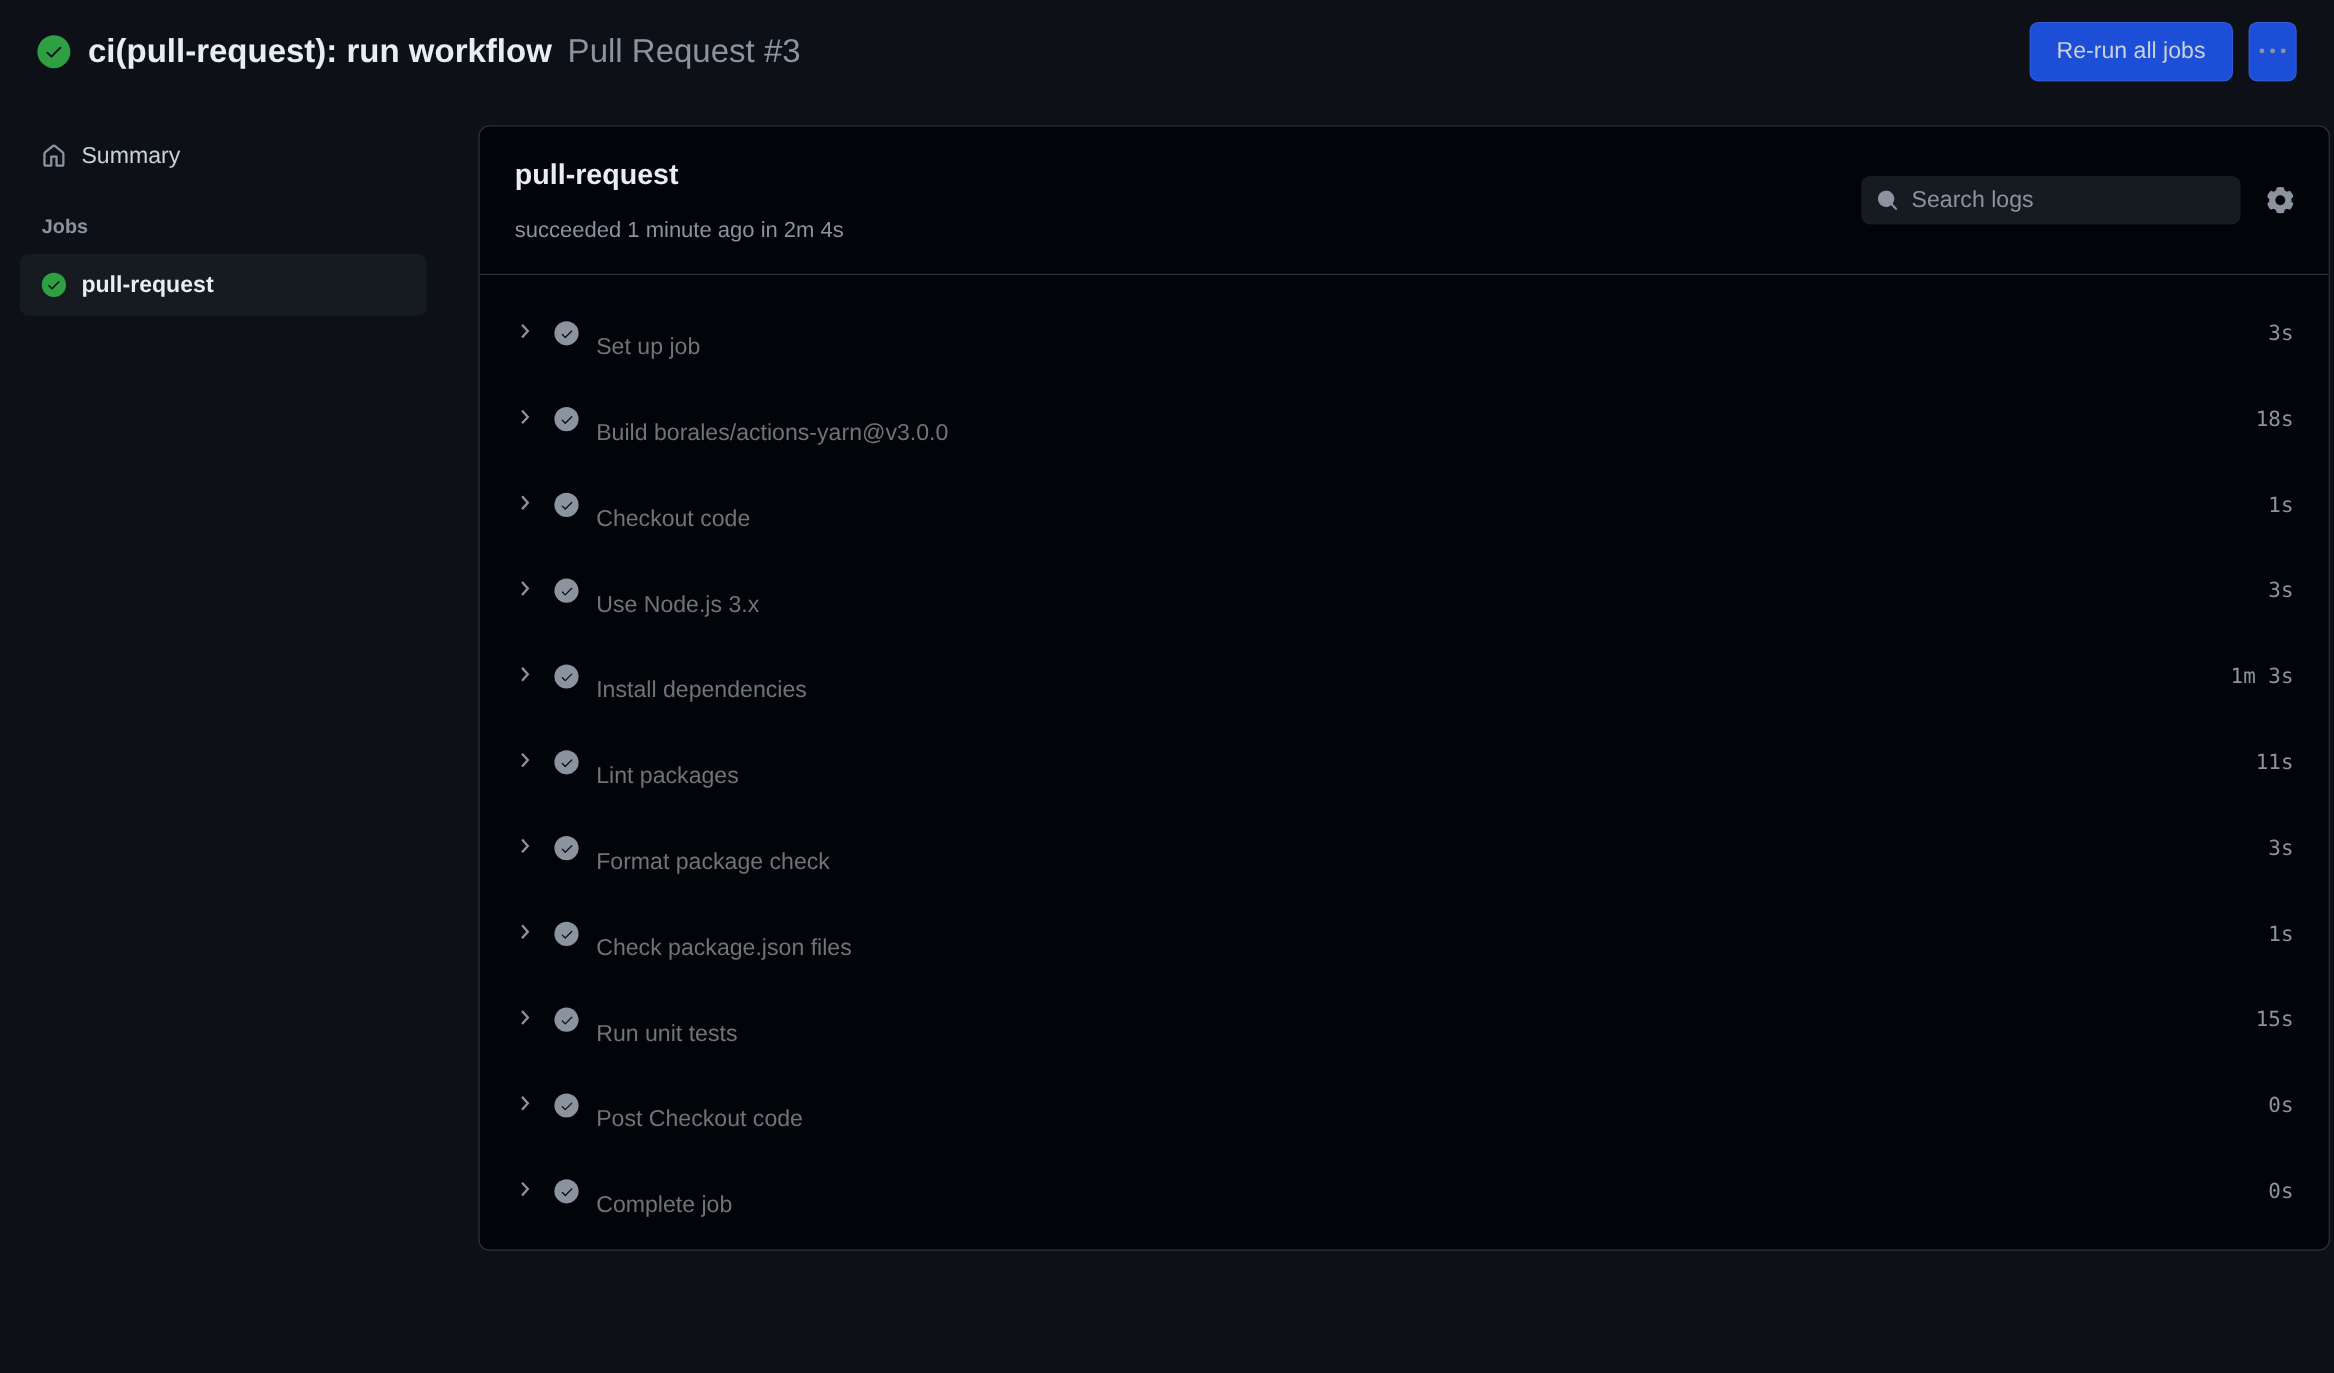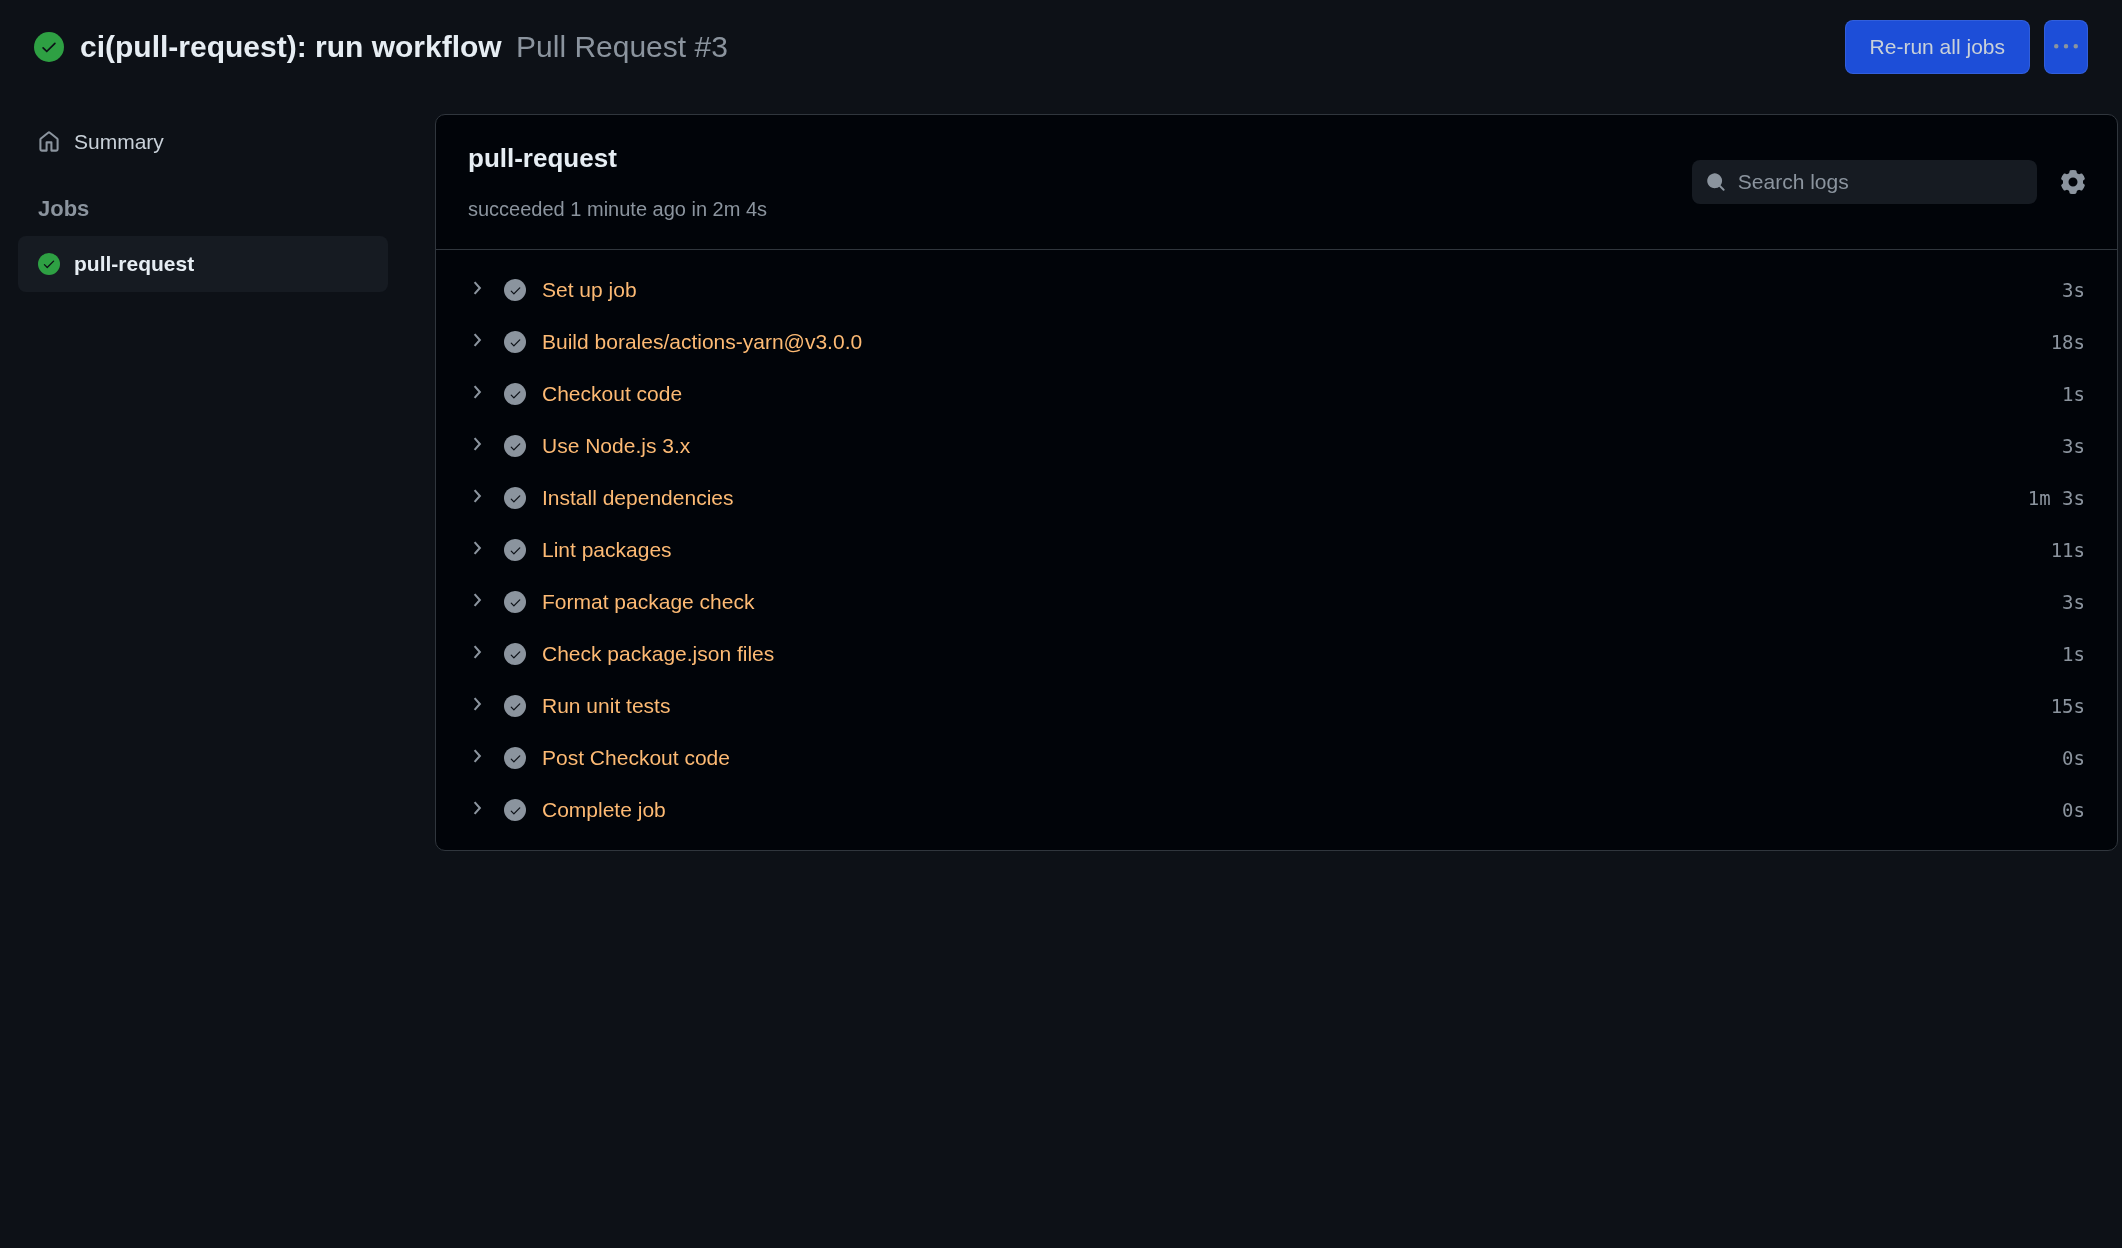--- a/index.html
+++ b/index.html
@@ -66,21 +66,21 @@
       display: flex;
       align-items: center;
       padding: 16px 20px;
       border-radius: 8px;
       cursor: pointer;
       font-size: 21px;
     }
     .sidebar-item svg { width: 22px; height: 22px; fill: #8b949e; margin-right: 14px; }
     .sidebar-item.summary { color: #c9d1d9; }
     .sidebar-heading {
-      font-size: 22px;
+      font-size: 18px;
       font-weight: 600;
       color: #8b949e;
       padding: 26px 20px 14px 20px;
     }
     .sidebar-item.job {
       background: #161b22;
       font-weight: 600;
       color: #e6edf3;
     }
     .sidebar-item.job .sm-check {
@@ -152,21 +152,21 @@
     .step .chev svg { width: 11px; height: 14px; fill: #8b949e; }
     .step .sm-check {
       width: 22px; height: 22px;
       border-radius: 50%;
       background: #8b949e;
       display: flex; align-items: center; justify-content: center;
       margin-right: 16px;
       flex-shrink: 0;
     }
     .step .sm-check svg { width: 13px; height: 13px; fill: #0d1117; }
-    .step-name { font-size: 21px; color: #fdba74; flex: 1; }
+    .step-name { font-size: 21px; color: #737373; flex: 1; margin-top: 26px; }
     .step-time {
       font-family: ui-monospace, SFMono-Regular, "SF Mono", Menlo, Consolas, monospace;
       font-size: 19px;
       color: #8b949e;
     }
   </style>
 </head>
 <body>
 
 <div class="header">

